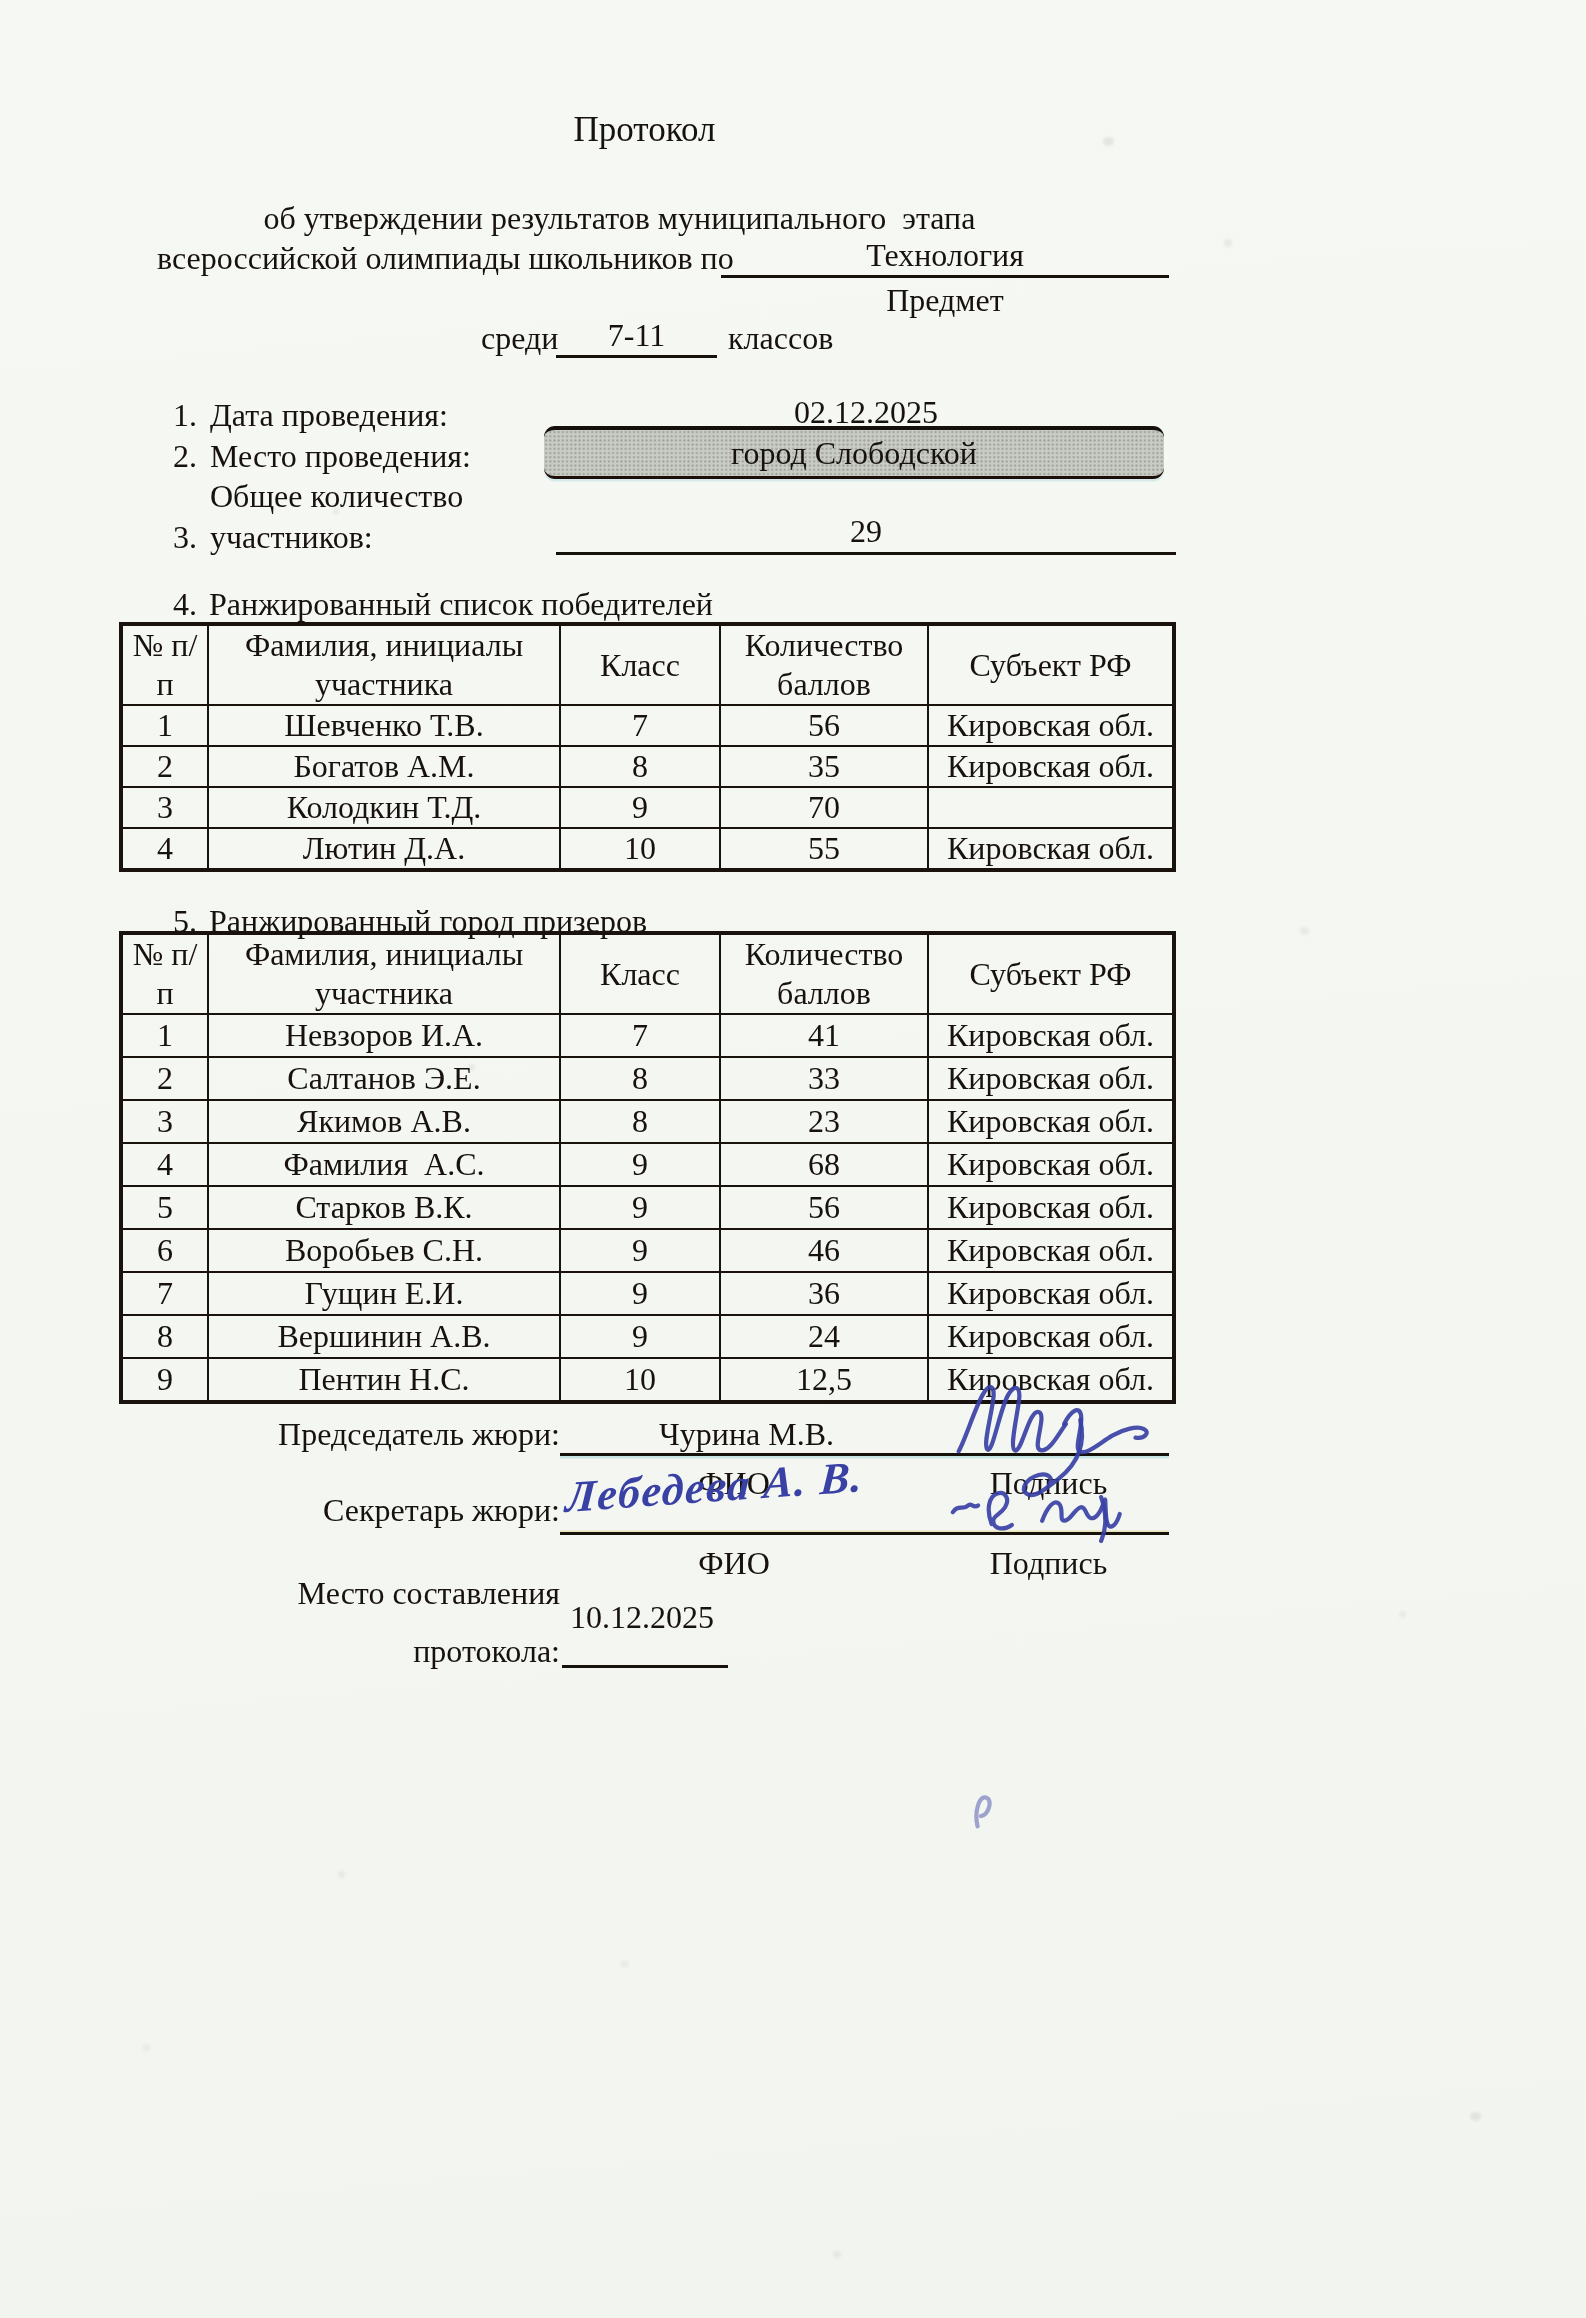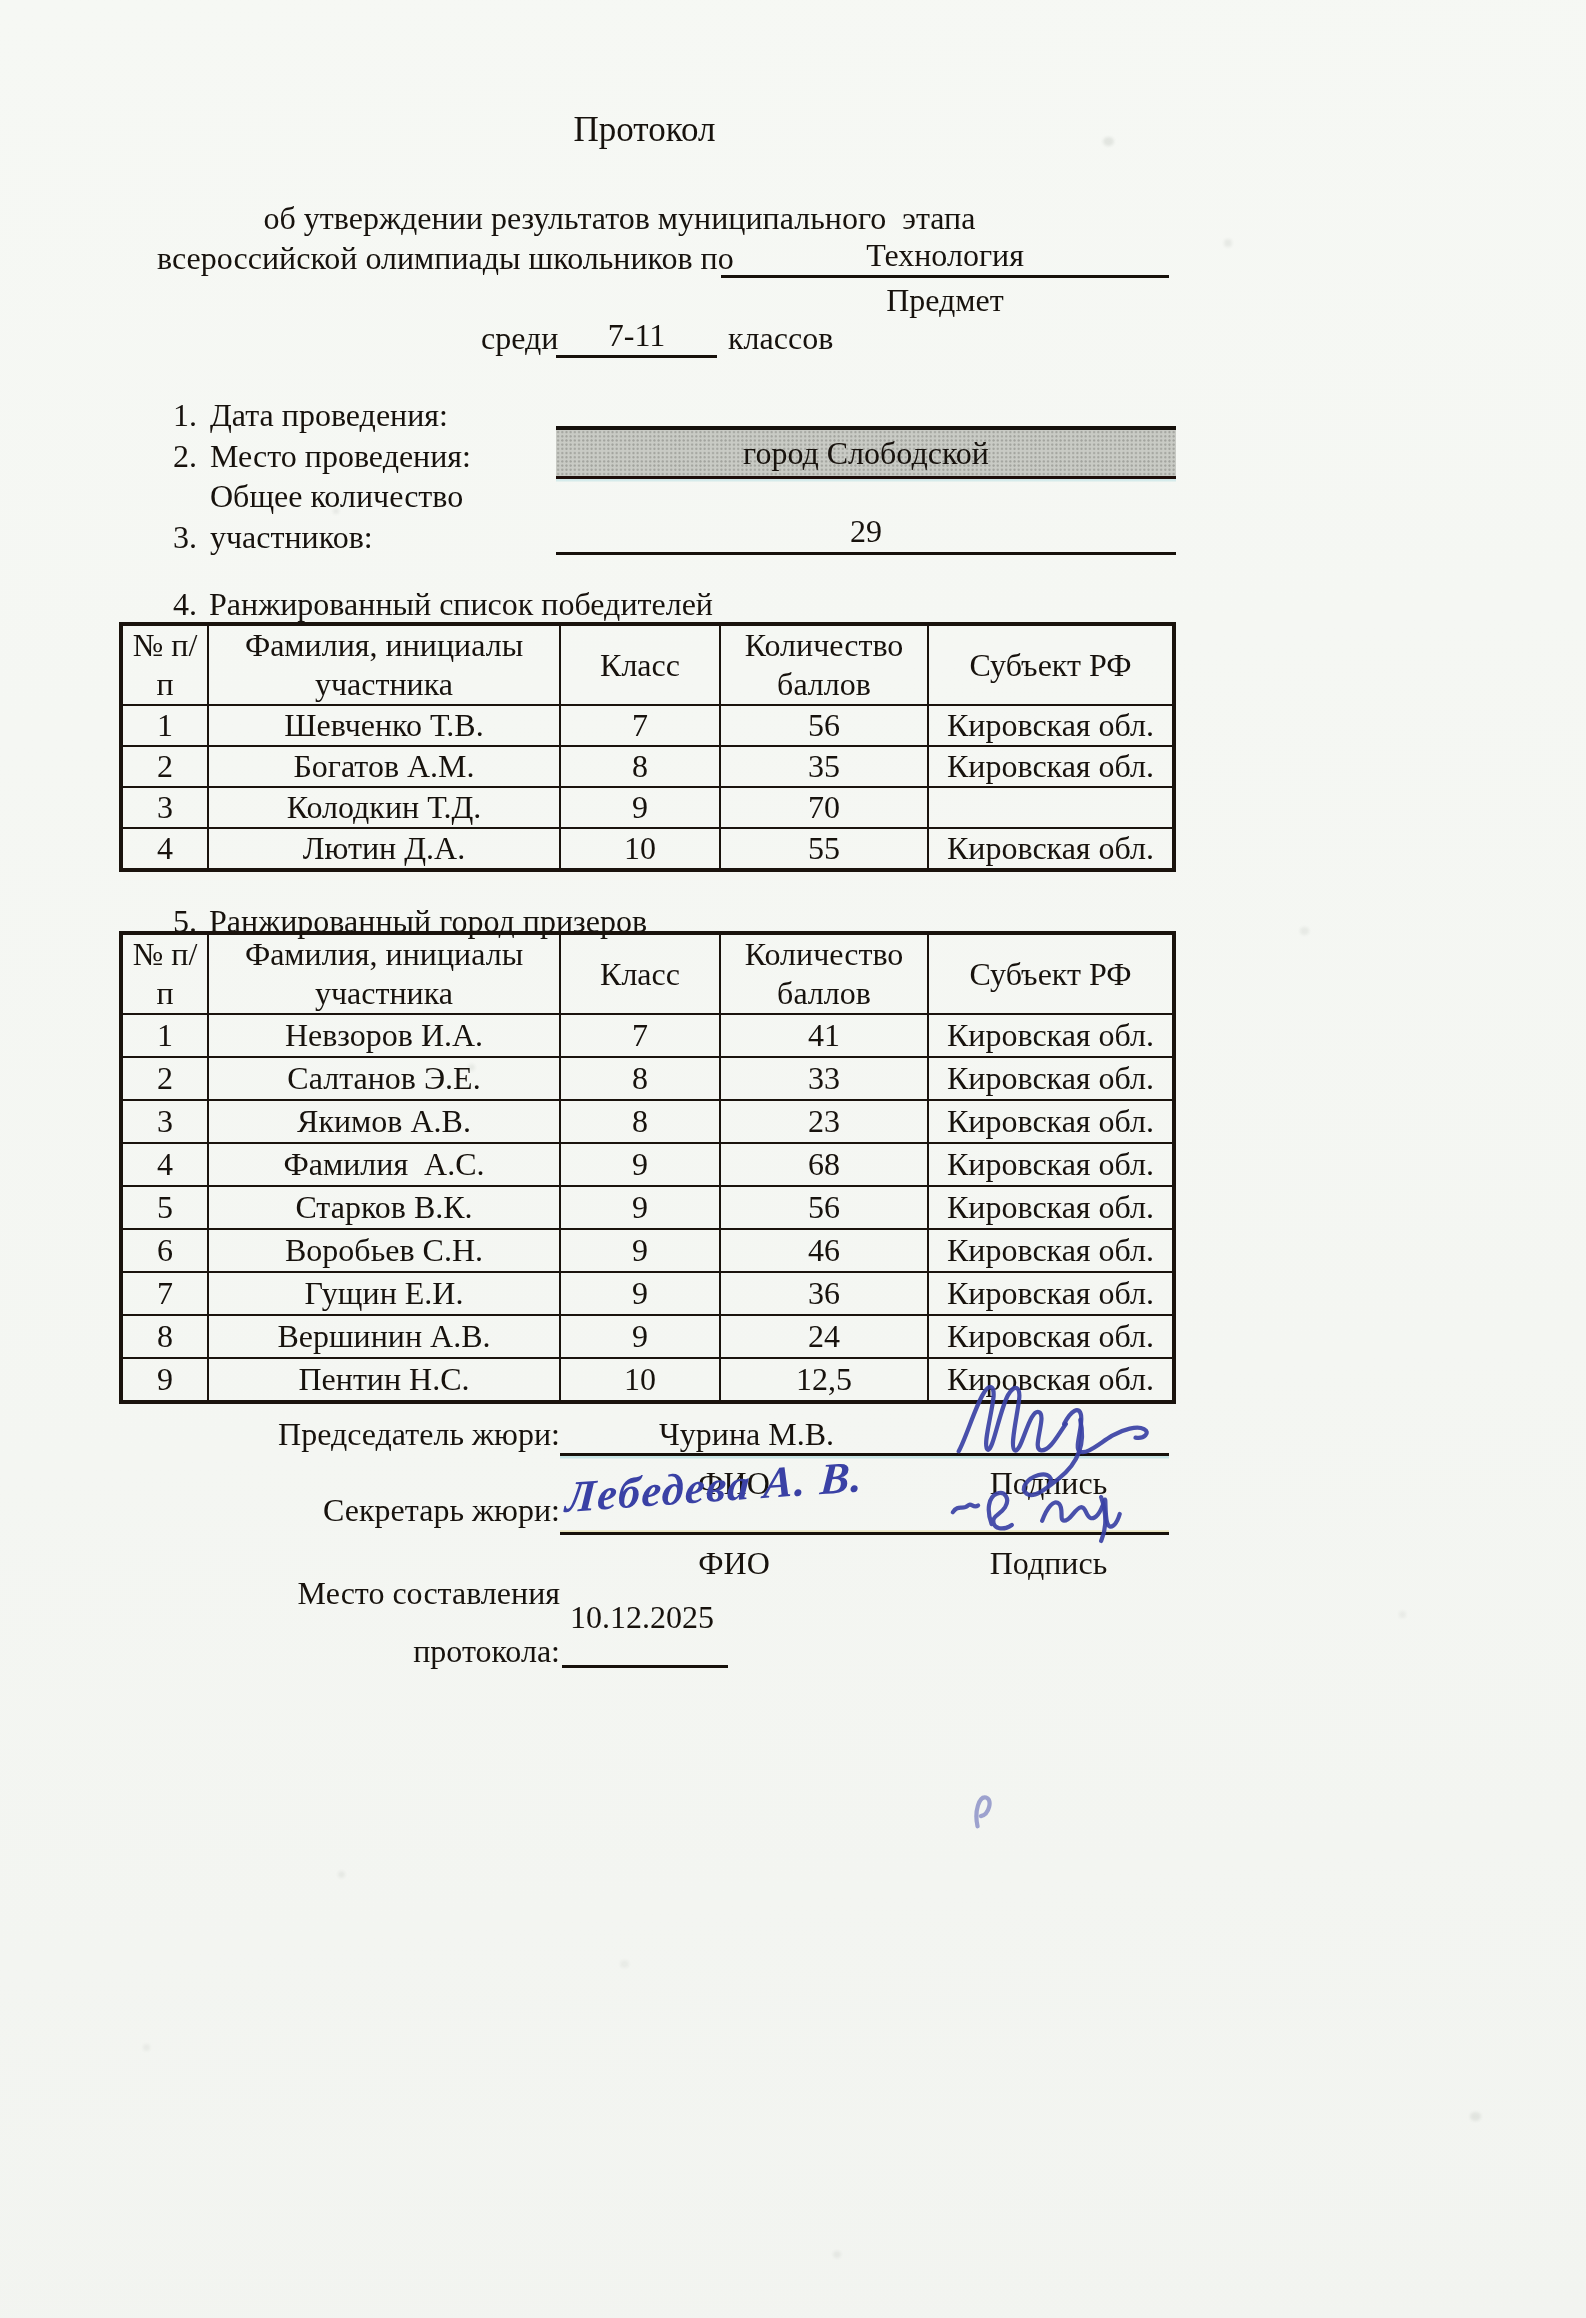--- a/index.html
+++ b/index.html
@@ -53,22 +53,23 @@
   <div class="abs" style="left:157px;top:240px;">всероссийской олимпиады школьников по</div>
   <div class="abs center b fill" style="left:721px;top:237px;width:448px;">Технология</div>
   <div class="abs center" style="left:721px;top:282px;width:448px;">Предмет</div>
 
   <div class="abs" style="left:481px;top:320px;">среди</div>
   <div class="abs center b fill" style="left:556px;top:317px;width:161px;">7-11</div>
   <div class="abs" style="left:728px;top:320px;">классов</div>
 
   <div class="abs" style="left:173px;top:397px;">1.</div>
   <div class="abs" style="left:210px;top:397px;">Дата проведения:</div>
-
-  <div class="abs graybox center b" style="left:556px;top:426px;width:620px;height:46px;line-height:46px;">город Слободской</div>
+  <div class="abs center b" style="left:556px;top:394px;width:620px;">02.12.2025</div>
+
+  <div class="abs graybox center b" style="left:544px;top:426px;width:620px;height:46px;line-height:46px;border-radius:11px;">город Слободской</div>
   <div class="abs" style="left:173px;top:438px;">2.</div>
   <div class="abs" style="left:210px;top:438px;">Место проведения:</div>
 
   <div class="abs" style="left:210px;top:478px;">Общее количество</div>
   <div class="abs" style="left:173px;top:519px;">3.</div>
   <div class="abs" style="left:210px;top:519px;">участников:</div>
   <div class="abs center b" style="left:556px;top:513px;width:620px;">29</div>
   <div class="hline" style="left:556px;top:552px;width:620px;"></div>
 
   <div class="abs" style="left:173px;top:586px;">

